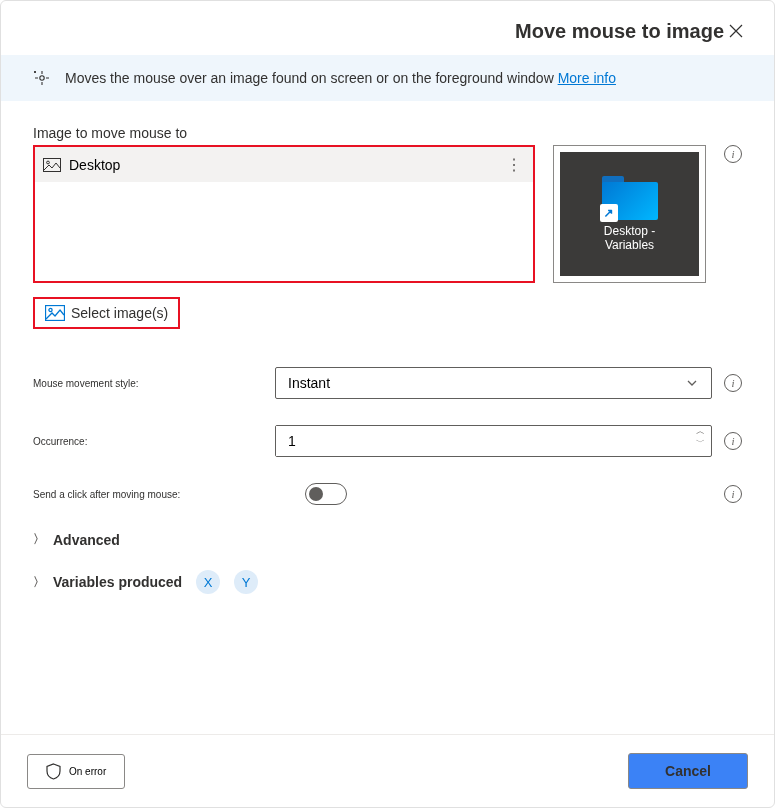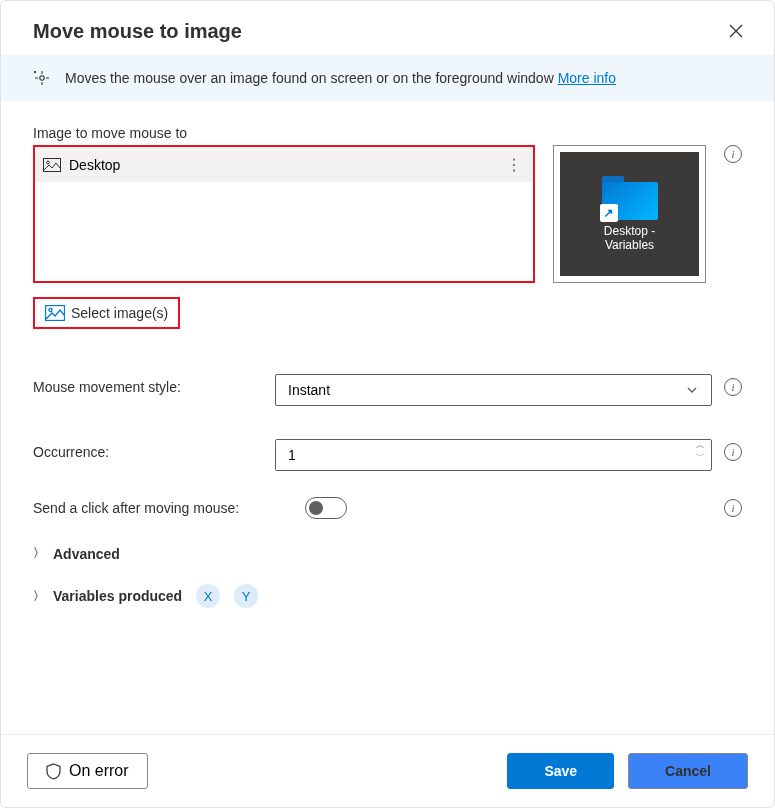--- a/index.html
+++ b/index.html
@@ -1,18 +1,18 @@
 <!DOCTYPE html>
 <html><head>
   <meta charset="utf-8">
   <style>
     * { box-sizing: border-box; margin: 0; padding: 0; font-family: 'Segoe UI', Tahoma, sans-serif; }
     body { background: #fff; width: 775px; height: 808px; border: 1px solid #e0e0e0; border-radius: 6px; overflow: hidden; display: flex; flex-direction: column; }
     
-    .header { display: flex; justify-content: space-between; align-items: center; padding: 18px 26px 12px 32px; }
+    .header { display: flex; justify-content: flex-end; align-items: center; padding: 18px 26px 12px 32px; }
     .header h1 { font-size: 20px; font-weight: 600; color: #323130; }
     .close-btn { background: none; border: none; cursor: pointer; padding: 4px; color: #323130; }
     
     .info-banner { background: #eff6fc; padding: 14px 32px; display: flex; align-items: center; gap: 14px; font-size: 14px; color: #323130; }
     .info-banner .banner-text { flex: 1; }
     .info-banner a { color: #0078d4; text-decoration: underline; }
     
     .content { padding: 24px 32px 0 32px; flex: 1; overflow-y: auto; }
     .section-title { font-size: 18px; font-weight: 400; color: #323130; margin-bottom: 24px; }
     .field-label { font-size: 14px; color: #323130; margin-bottom: 4px; display: block; }
@@ -30,40 +30,40 @@
     .folder-back { position: absolute; width: 56px; height: 38px; bottom: 0; background: linear-gradient(135deg, #0078d4, #00b7ff); border-radius: 2px; }
     .folder-tab { position: absolute; width: 22px; height: 10px; top: 0; left: 0; background: #106ebe; border-radius: 2px 2px 0 0; }
     .shortcut-arrow { position: absolute; bottom: -2px; left: -2px; width: 18px; height: 18px; background: #fff; border-radius: 2px; display: flex; align-items: center; justify-content: center; color: #0078d4; font-size: 12px; font-weight: bold; }
     
     .info-icon { width: 18px; height: 18px; border: 1.5px solid #605e5c; border-radius: 50%; display: flex; align-items: center; justify-content: center; font-size: 11px; font-style: italic; font-family: serif; color: #605e5c; flex-shrink: 0; }
     
     .select-images { border: 2px solid #e81123; display: inline-flex; align-items: center; gap: 6px; padding: 6px 10px; font-size: 14px; color: #323130; cursor: pointer; margin-bottom: 38px; }
     .select-images svg { color: #0078d4; }
     
     .form-row { display: flex; align-items: center; margin-bottom: 26px; gap: 12px; }
-    .form-row .row-label { width: 230px; font-size: 14px; color: #323130; flex-shrink: 0; }
-    .form-row .row-control { flex: 1; margin-top: 7px; }
+    .form-row .row-label { width: 230px; font-size: 10px; color: #323130; flex-shrink: 0; }
+    .form-row .row-control { flex: 1; }
     
     .select-box { width: 100%; border: 1px solid #605e5c; border-radius: 2px; padding: 7px 12px; font-size: 14px; display: flex; justify-content: space-between; align-items: center; cursor: pointer; background: #fff; }
     .chevron { color: #605e5c; }
     
     .spinner { width: 100%; border: 1px solid #605e5c; border-radius: 2px; display: flex; align-items: stretch; }
     .spinner input { flex: 1; border: none; padding: 7px 12px; font-size: 14px; outline: none; }
     .spinner-btns { display: flex; flex-direction: column; border-left: none; }
     .spinner-btns span { font-size: 9px; padding: 0 6px; cursor: pointer; color: #605e5c; line-height: 11px; }
     
     .toggle { width: 42px; height: 22px; border: 1px solid #605e5c; border-radius: 11px; position: relative; cursor: pointer; background: #fff; }
     .toggle-knob { width: 14px; height: 14px; background: #605e5c; border-radius: 50%; position: absolute; top: 3px; left: 3px; }
     
     .expander { display: flex; align-items: center; gap: 8px; font-size: 14px; font-weight: 600; color: #323130; cursor: pointer; margin-bottom: 22px; }
     .expander .chev { font-size: 12px; color: #605e5c; }
     .var-badge { background: #deecf9; color: #0078d4; border-radius: 50%; width: 24px; height: 24px; display: inline-flex; align-items: center; justify-content: center; font-size: 13px; font-weight: 400; margin-left: 6px; }
     
     .footer { border-top: 1px solid #edebe9; padding: 18px 26px; display: flex; justify-content: space-between; align-items: center; }
-    .on-error { border: 1px solid #8a8886; background: #fff; padding: 8px 18px; border-radius: 3px; display: flex; align-items: center; gap: 8px; font-size: 16px; cursor: pointer; }
+    .on-error { border: 1px solid #8a8886; background: #fff; padding: 8px 18px; border-radius: 3px; display: flex; align-items: center; gap: 8px; font-size: 10px; cursor: pointer; }
     .footer-right { display: flex; gap: 14px; }
     .btn { padding: 9px 36px; border-radius: 3px; font-size: 14px; font-weight: 600; cursor: pointer; border: 1px solid transparent; }
     .btn-primary { background: #0078d4; color: #fff; border-color: #0078d4; }
     .btn-secondary { background: #3b82f6; color: #323130; border-color: #8a8886; }
     
     svg { display: block; }
   </style>
 </head>
 <body>
 
@@ -175,16 +175,15 @@
 </div>
 
 <div class="footer">
   <button class="on-error">
     <svg width="15" height="17" viewBox="0 0 15 17">
         <path d="M7.5 1 L14 3.5 V8 C14 12 11 15 7.5 16 C4 15 1 12 1 8 V3.5 Z" fill="none" stroke="#323130" stroke-width="1.2"></path>
       </svg>
     <span>On error</span>
   </button>
   <div class="footer-right">
-    <button class="btn btn-primary">Save</button>
     <button class="btn btn-secondary">Cancel</button>
   </div>
 </div>
 
 </body></html>

